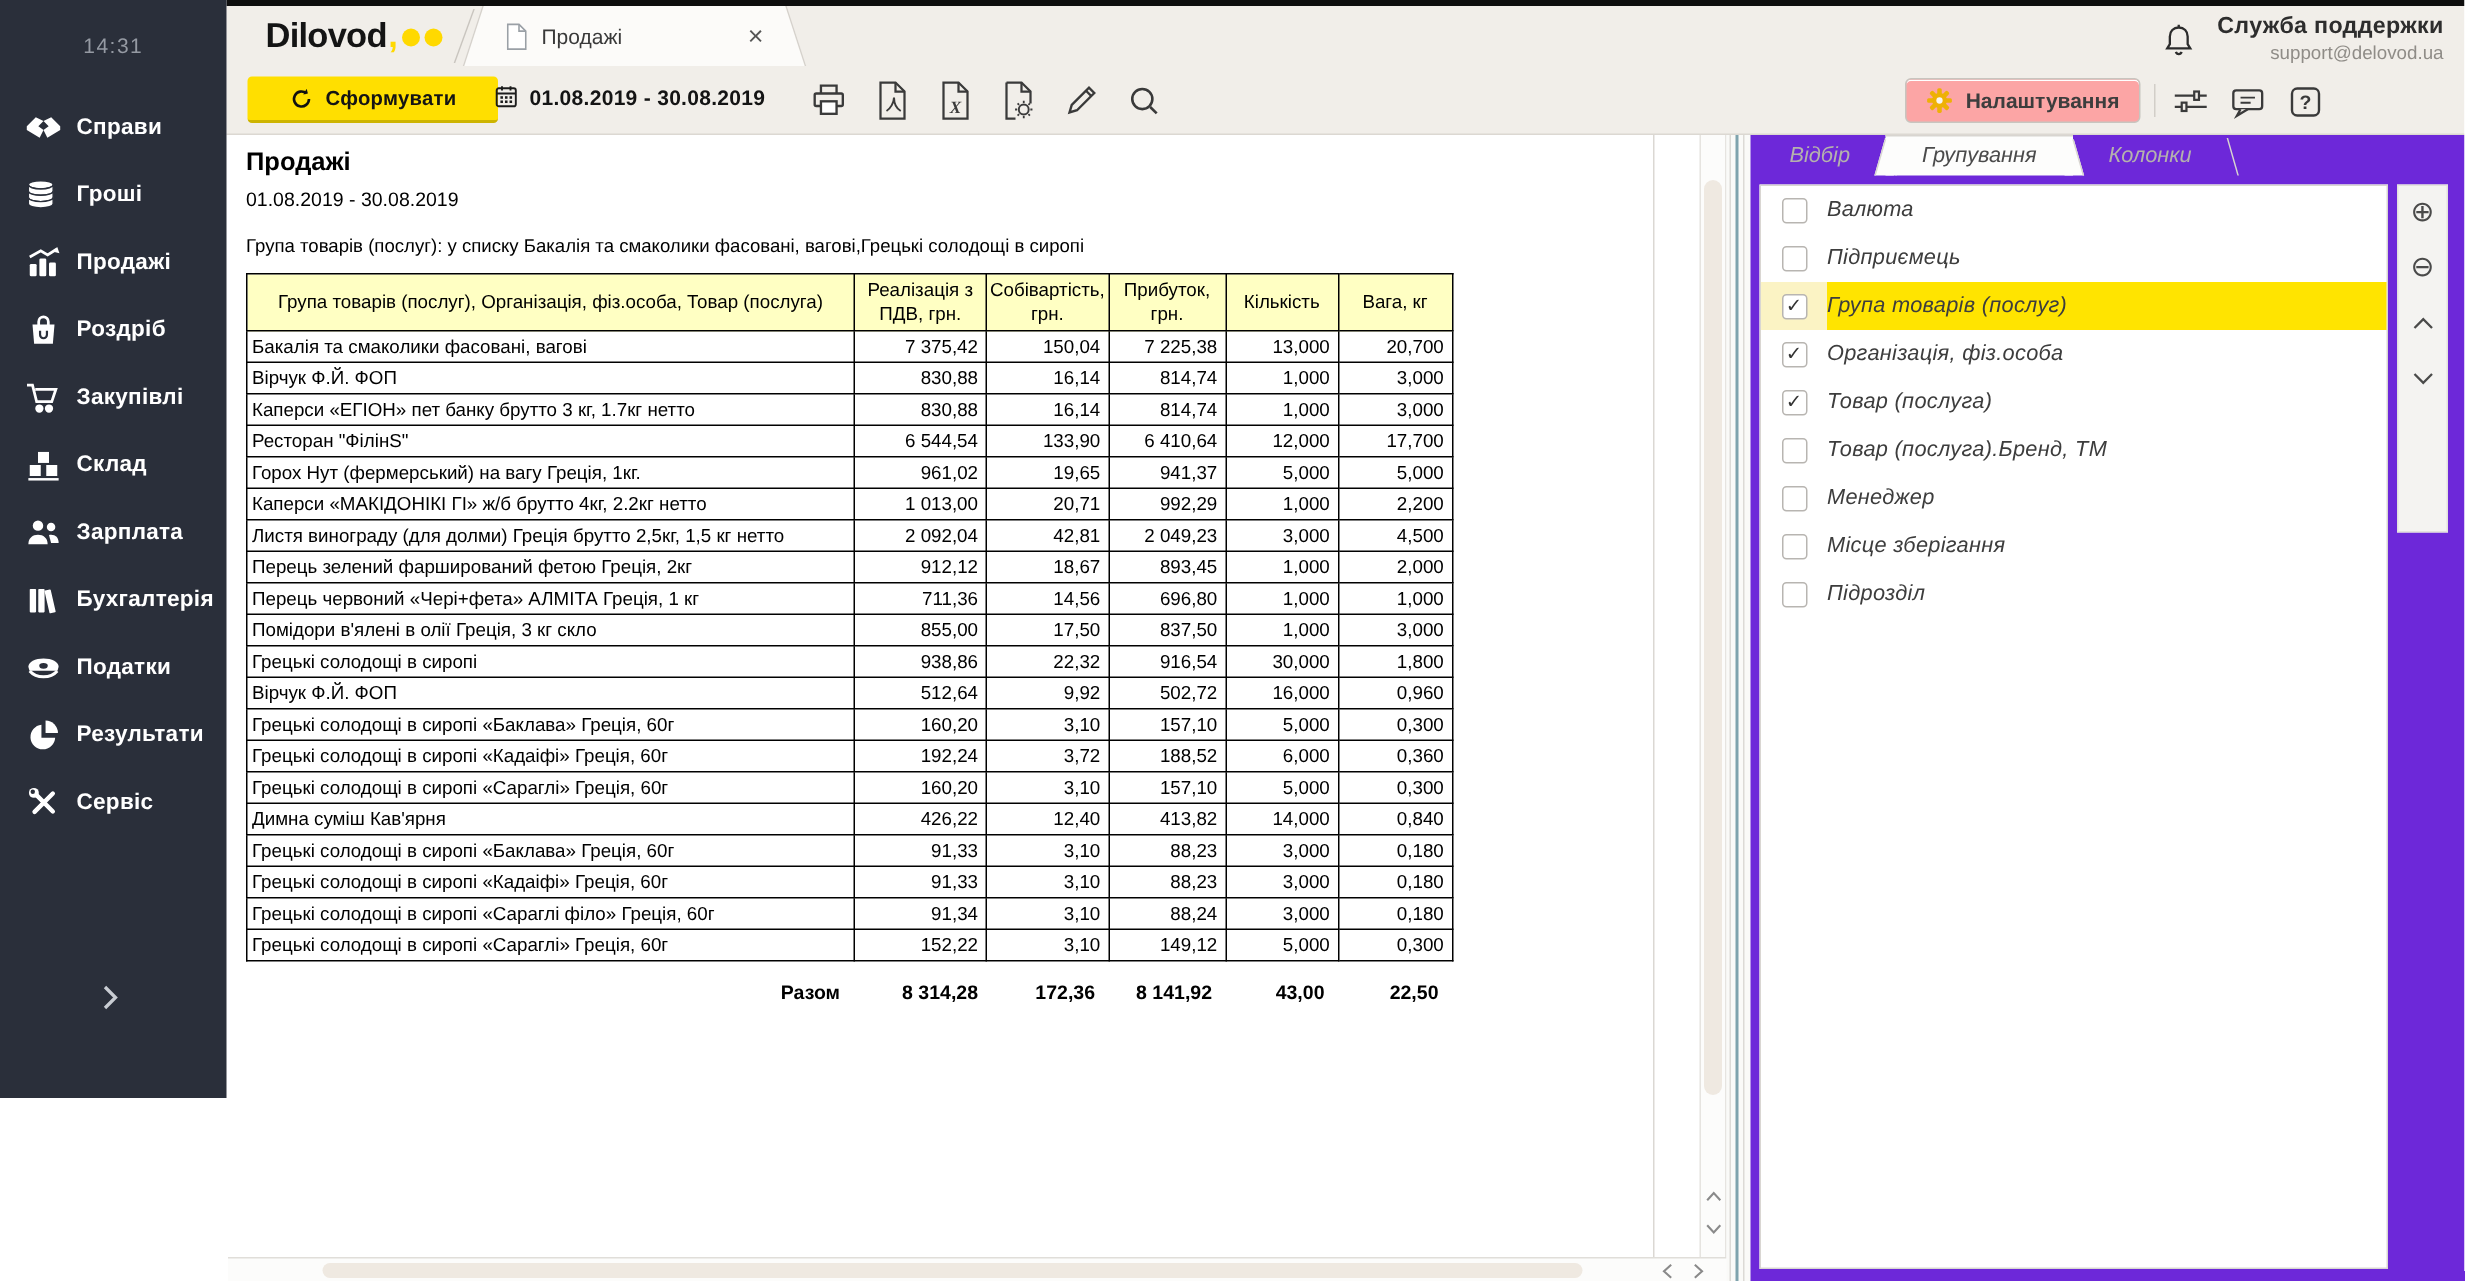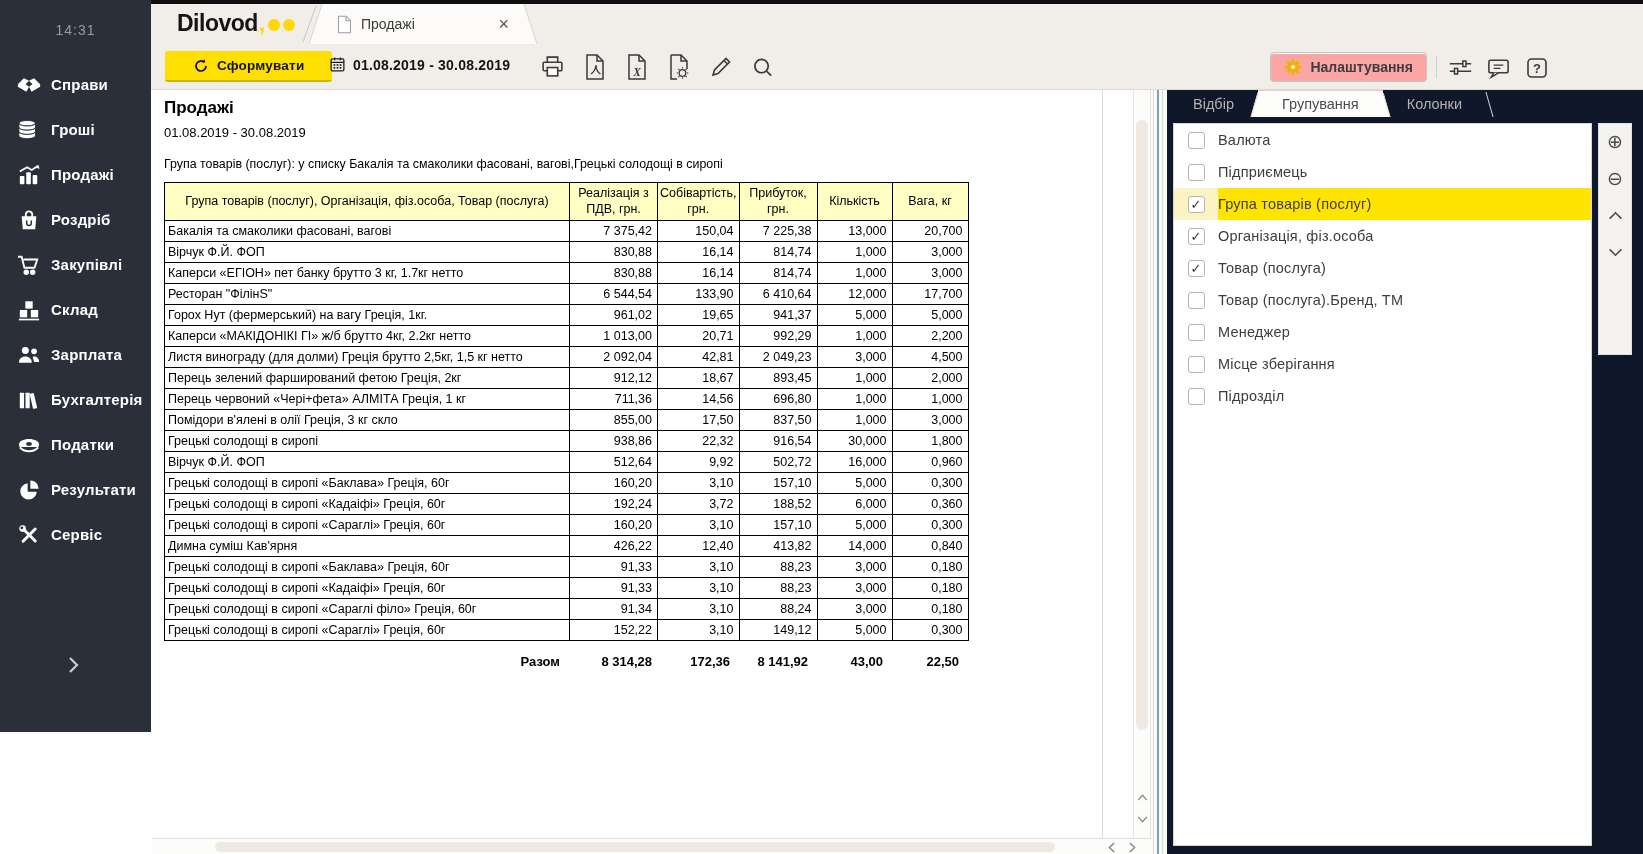--- a/index.html
+++ b/index.html
@@ -83,21 +83,21 @@
   #hscroll { position:absolute; left:152px; top:838px; width:999px; height:16px; background:#fcfcfb; border-top:1px solid #e0ded9; }
   #hscroll .thumb { position:absolute; left:63px; top:3px; width:840px; height:10px; background:#efe9e1; border-radius:6px; }
   #hscroll .sc-btn { top:0; height:16px; }
 
   #splitter { position:absolute; left:1151px; top:90px; width:16px; height:764px; background:#fafaf8; cursor:col-resize; }
   #splitter .l1 { position:absolute; left:2px; top:0; bottom:0; width:1px; background:#dcdad6; }
   #splitter .l2 { position:absolute; left:6px; top:0; bottom:0; width:2px; background:#7fa3ad; }
   #splitter .l3 { position:absolute; left:11px; top:0; bottom:0; width:1px; background:#dcdad6; }
 
   
-  #rightpanel { position:absolute; left:1167px; top:90px; right:0; bottom:0; background:#0f172a; }
+  #rightpanel { position:absolute; left:1167px; top:90px; right:0; bottom:0; background:#6d28d9;font-style:italic; }
   #panel-tabs { display:flex; height:27px; align-items:stretch; padding-left:2px; }
   .ptab { position:relative; padding:0 24px; font-size:14.5px; color:#b5b2ad; display:flex; align-items:center; cursor:pointer; }
   .ptab::after { content:""; position:absolute; right:-4px; top:2px; bottom:0; width:12px; border-right:1px solid #d8d5d0; transform:skewX(16deg); }
   .ptab.active { background:#fdfdfc; color:#4b4b4b; border-top:1px solid #d8d5d0; z-index:2; }
   .ptab.active::before { content:""; position:absolute; left:-4px; top:2px; bottom:0; width:12px; border-left:1px solid #d8d5d0; transform:skewX(-16deg); background:#fdfdfc; }
   .ptab.active::after { background:#fdfdfc; }
 
   #groupbox { position:absolute; left:6px; top:33px; width:419px; bottom:8px; background:#fff; border:1px solid #d9d6d2; }
   .g-header { height:27px; background:#f2f1ef; border-bottom:1px solid #e2e0dc; display:flex; align-items:center;
     padding-left:26px; font-size:15px; color:#a8a5a1; letter-spacing:.3px; }
@@ -271,20 +271,33 @@
       <span class="tab-doc">
         <svg width="15" height="19" viewBox="0 0 20 24">
             <path d="M2 1h10l6 6v16H2z" fill="#fff" stroke="#9aa0a6" stroke-width="1.4"></path>
             <path d="M12 1v6h6" fill="none" stroke="#9aa0a6" stroke-width="1.4"></path>
           </svg>
       </span>
       <span class="tab-title">Продажі</span>
       <span class="tab-close">×</span>
     </div>
 
+    <div class="support">
+      <span class="bell">
+        <svg width="23" height="26" viewBox="0 0 24 26" fill="none" stroke="#2c2c2c" stroke-width="1.6">
+          <path d="M12 3v2"></path>
+            <path d="M12 5c-3.7 0-6.2 2.7-6.2 6.2v5.4L4 19.5h16l-1.8-2.9v-5.4C18.2 7.7 15.7 5 12 5z"></path>
+            <path d="M10 22a2.1 2.1 0 0 0 4 0"></path>
+        </svg>
+      </span>
+      <span class="s-col">
+        <div class="s-title">Служба поддержки</div>
+        <div class="s-mail">support@delovod.ua</div>
+      </span>
+    </div>
   </div>
 
   <div id="toolbar">
     <button class="btn-generate">
       <span style="display:flex;">
         <svg width="16" height="16" viewBox="0 0 24 24" fill="none" stroke="#111" stroke-width="2.6">
             <path d="M19.5 12a7.5 7.5 0 1 1-2.6-5.7"></path>
             <path d="M17.2 1.8l1.2 4.6-4.6 1.1" fill="#111" stroke="none"></path>
           </svg>
       </span>

